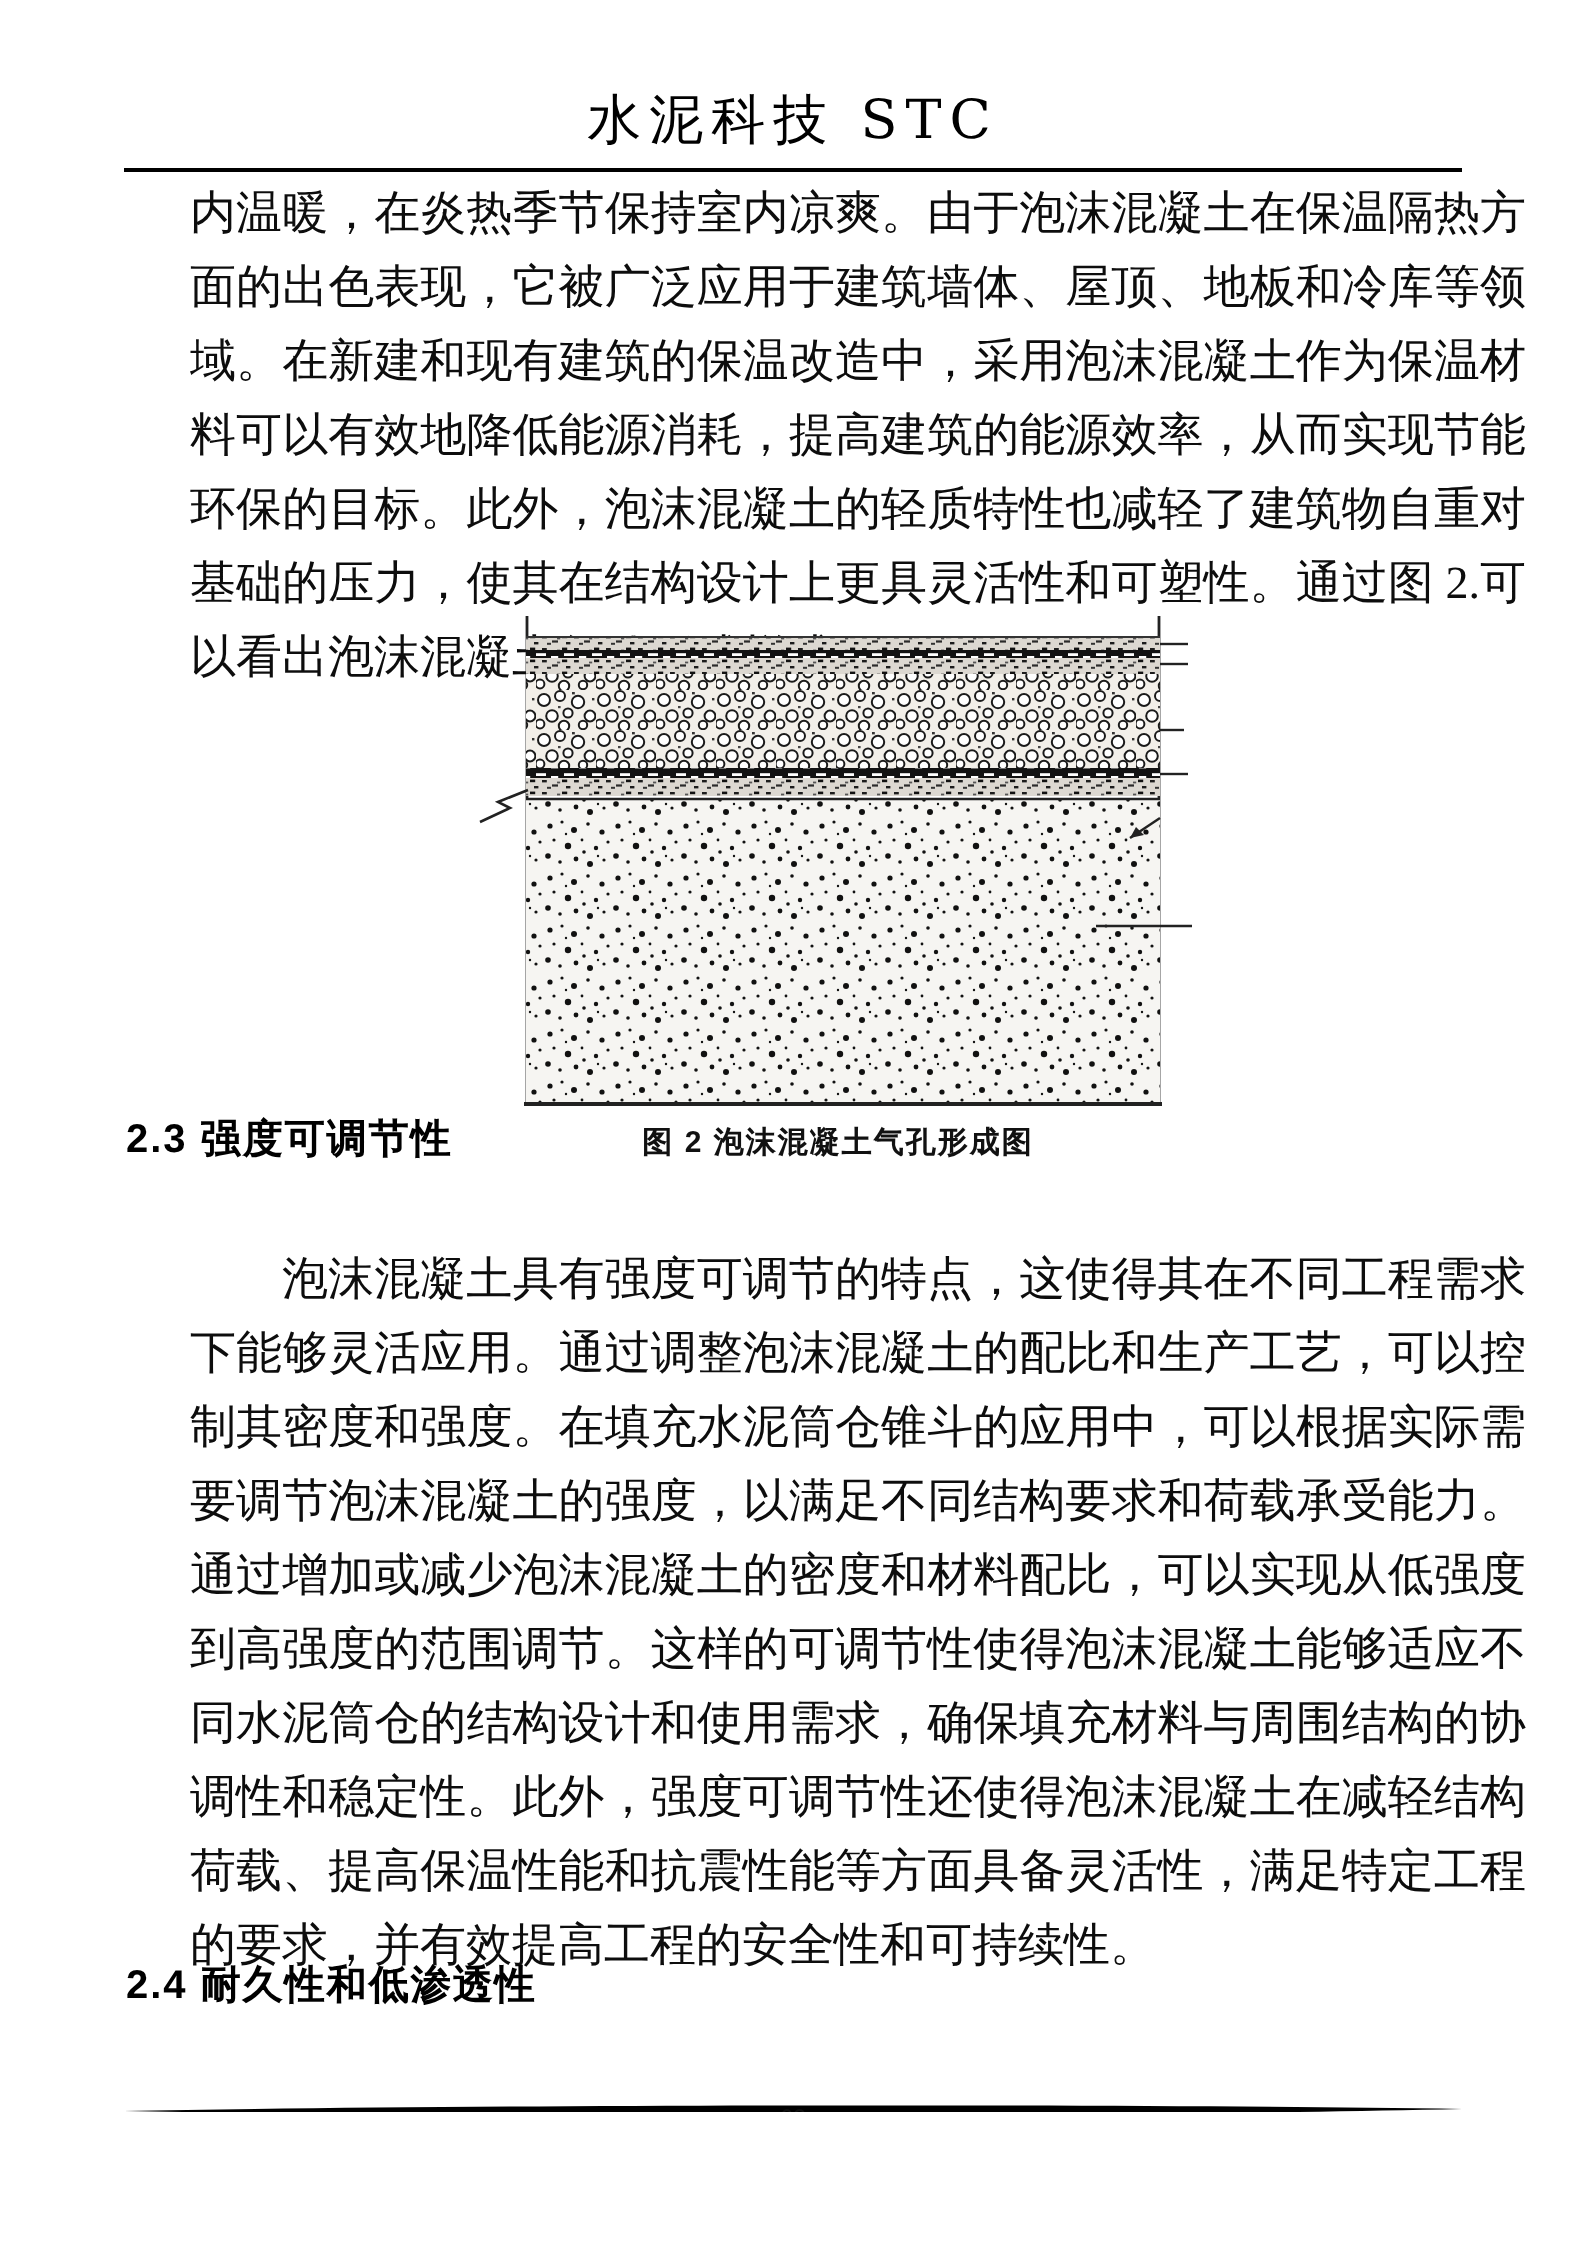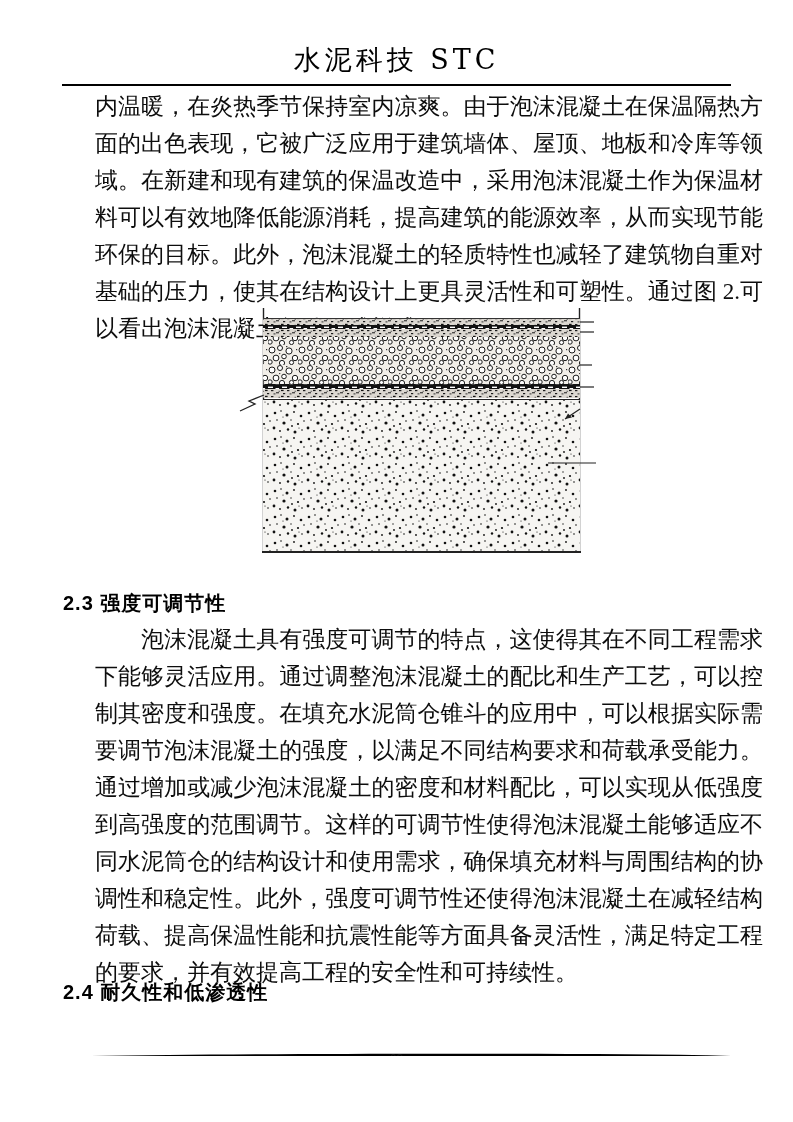--- a/index.html
+++ b/index.html
@@ -21,21 +21,21 @@
     text-align:justify; color:#0d0d0d;margin-left:32px;
   }
   .intro { top:88px; }
   .indent { text-indent:2em; }
   .p23 { top:621px; }
   .p24 { top:988px; }
   .heading {
     position:absolute; left:63px; font-family:"Liberation Sans","DejaVu Sans",sans-serif;
     font-weight:700; font-size:20px; color:#000; letter-spacing:1px;
   }
-  .h23 { top:590px; }
+  .h23 { top:556px; }
   .h24 { top:952px;margin-top:27px; }
   .figure-wrap { position:absolute; top:305px; left:238px; width:362px; }
   .figure-wrap svg { display:block; }
   .figure-caption {
     margin-top:7px; text-align:center; font-size:15px; font-weight:600;
     font-family:"Liberation Sans","DejaVu Sans",sans-serif; color:#111; letter-spacing:1px;
   }
   .footer-rule { position:absolute; top:1047px; left:62px; width:669px; height:9px; }
   .footer-page-num {
     position:absolute; top:1052px; left:0; width:100%; text-align:center;
@@ -136,20 +136,21 @@
         <line x1="342" y1="82" x2="356" y2="82"></line>
         <line x1="310" y1="158" x2="358" y2="158"></line>
       </g>
       <g>
         <line x1="342" y1="104" x2="327" y2="114" stroke="#222" stroke-width="1.2"></line>
         <path d="M327,114 l7,-1.5 l-4,-4 z" fill="#222"></path>
       </g>
 
       <path d="M2,106 L17,99 L11,96 L26,90" fill="none" stroke="#222" stroke-width="1.3"></path>
     </svg>
+    <div class="figure-caption">图 2 泡沫混凝土气孔形成图</div>
   </div>
 
   <div class="heading h23">2.3 强度可调节性</div>
   <div class="para indent p23">泡沫混凝土具有强度可调节的特点，这使得其在不同工程需求下能够灵活应用。通过调整泡沫混凝土的配比和生产工艺，可以控制其密度和强度。在填充水泥筒仓锥斗的应用中，可以根据实际需要调节泡沫混凝土的强度，以满足不同结构要求和荷载承受能力。通过增加或减少泡沫混凝土的密度和材料配比，可以实现从低强度到高强度的范围调节。这样的可调节性使得泡沫混凝土能够适应不同水泥筒仓的结构设计和使用需求，确保填充材料与周围结构的协调性和稳定性。此外，强度可调节性还使得泡沫混凝土在减轻结构荷载、提高保温性能和抗震性能等方面具备灵活性，满足特定工程的要求，并有效提高工程的安全性和可持续性。</div>
 
   <div class="heading h24">2.4 耐久性和低渗透性</div>
 
   <div class="footer-rule">
     <svg width="669" height="9" viewBox="0 0 669 9">
       <path d="M0,4.5 C 160,1.5 470,0.5 669,3.5 C 470,8 160,7.5 0,4.5 Z" fill="#000"></path>

